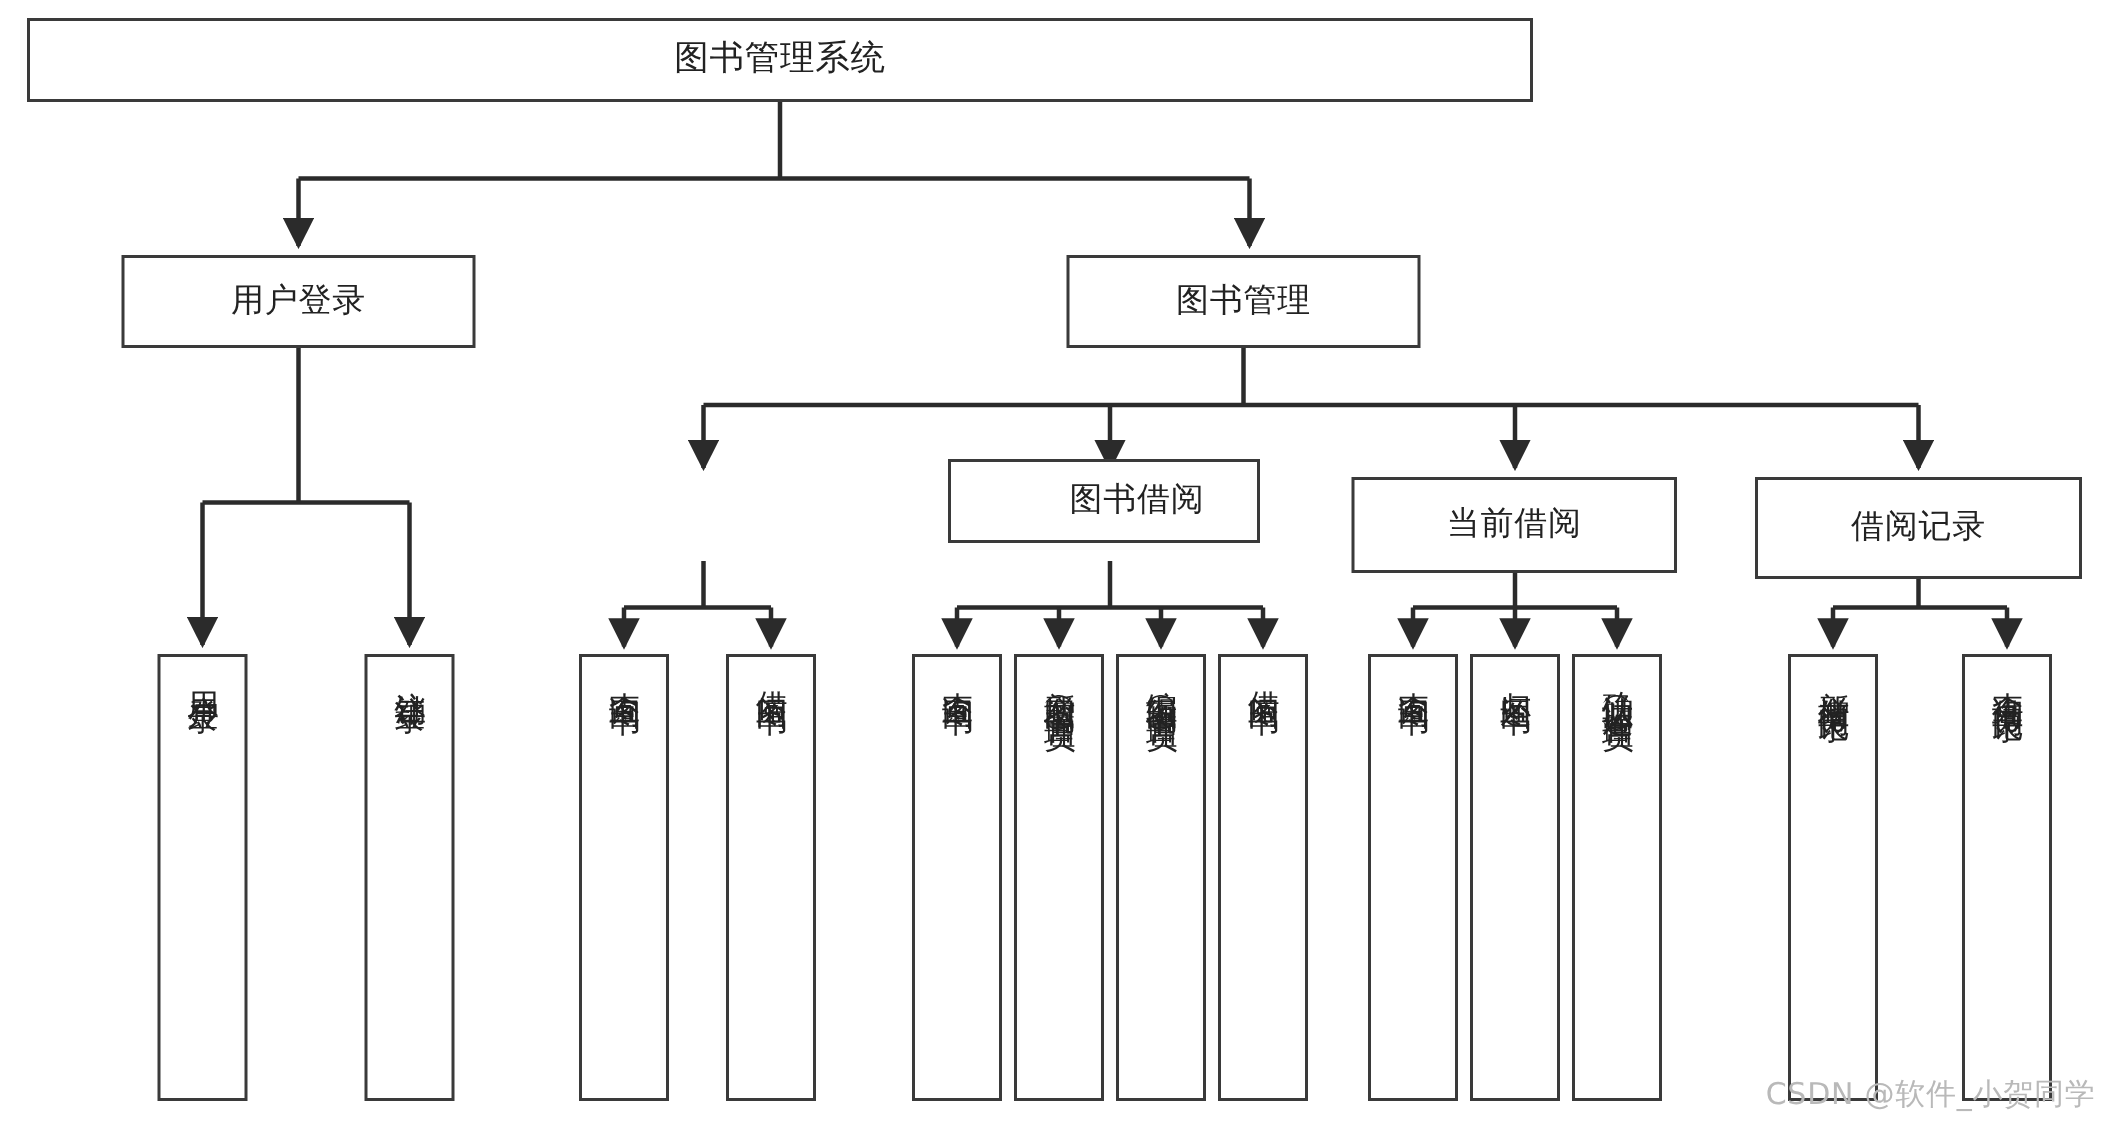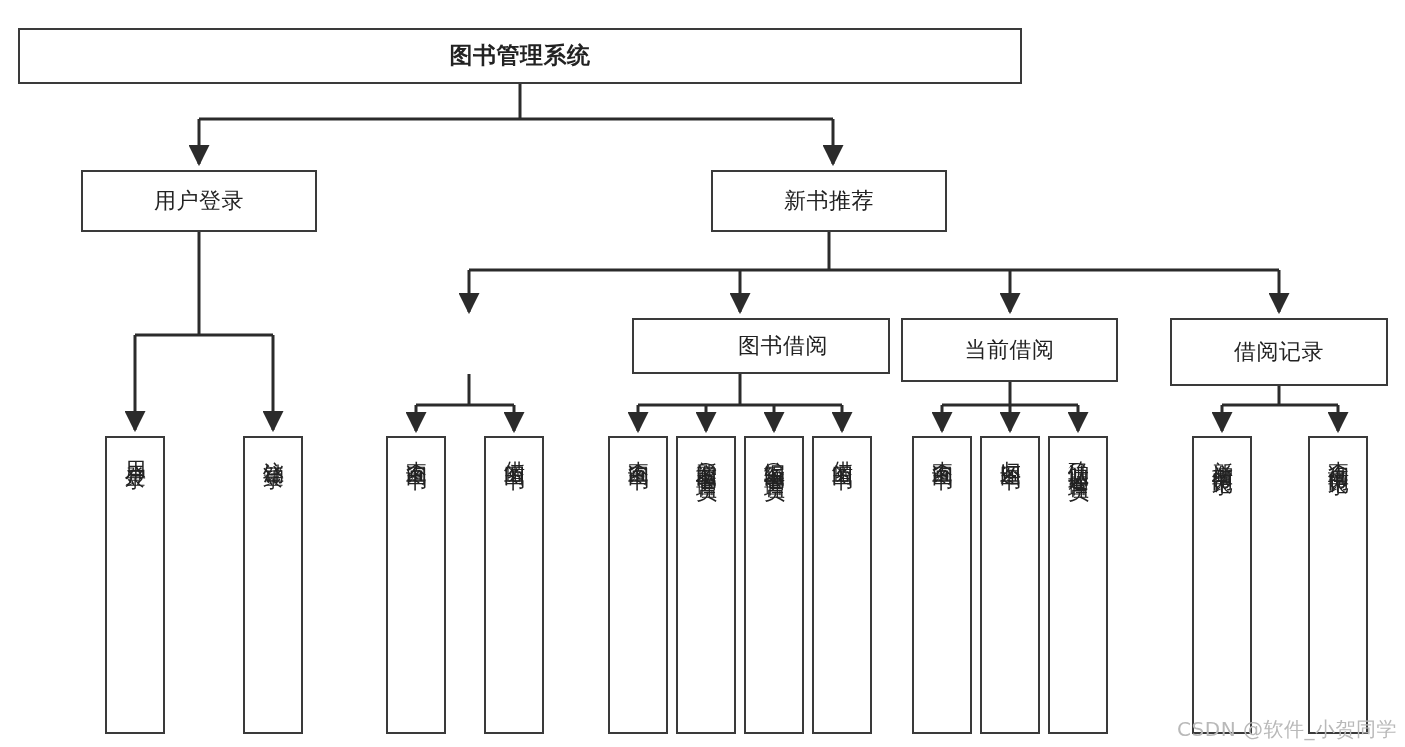--- a/index.html
+++ b/index.html
@@ -120,32 +120,32 @@
       <path d="M 1010 405 L 1010 431" marker-end="url(#arrow)"></path>
       <path d="M 1078 405 L 1078 431" marker-end="url(#arrow)"></path>
 
       <path d="M 1279 374 L 1279 405"></path>
       <path d="M 1222 405 L 1338 405"></path>
       <path d="M 1222 405 L 1222 431" marker-end="url(#arrow)"></path>
       <path d="M 1338 405 L 1338 431" marker-end="url(#arrow)"></path>
     </g>
   </svg>
 
-  <div class="node horiz root" style="left:18px; top:28px; width:1004px; height:56px;font-weight:bold;">
+  <div class="node horiz root" style="left:18px; top:12px; width:1004px; height:56px;">
     <span class="lbl">图书管理系统</span>
   </div>
 
   <div class="node horiz" style="left:81px; top:170px; width:236px; height:62px;">
     <span class="lbl">用户登录</span>
   </div>
   <div class="node horiz" style="left:711px; top:170px; width:236px; height:62px;">
-    <span class="lbl">新书推荐</span>
+    <span class="lbl">图书管理</span>
   </div>
 
-  <div class="node horiz" style="left:632px; top:318px; width:258px; height:56px;padding-left:44px;">
+  <div class="node horiz" style="left:632px; top:306px; width:208px; height:56px;padding-left:44px;">
     <span class="lbl">图书借阅</span>
   </div>
   <div class="node horiz" style="left:901px; top:318px; width:217px; height:64px;">
     <span class="lbl">当前借阅</span>
   </div>
   <div class="node horiz" style="left:1170px; top:318px; width:218px; height:68px;">
     <span class="lbl">借阅记录</span>
   </div>
 
   <div class="node vert" style="left:105px; top:436px; width:60px; height:298px;">

